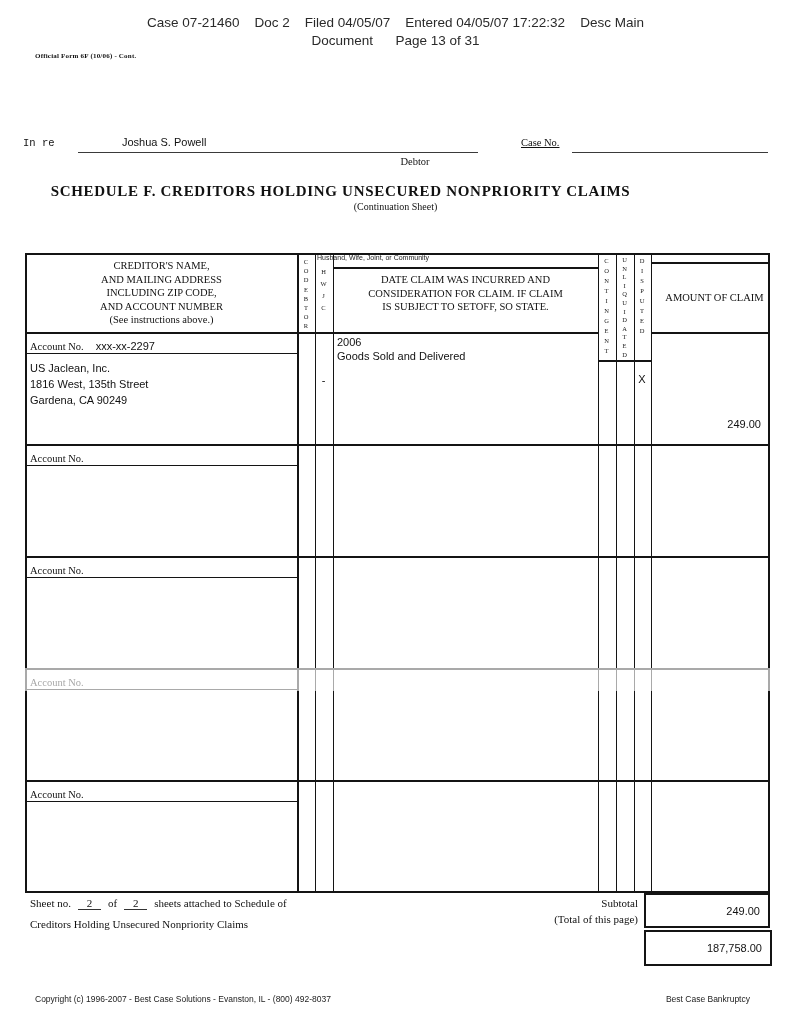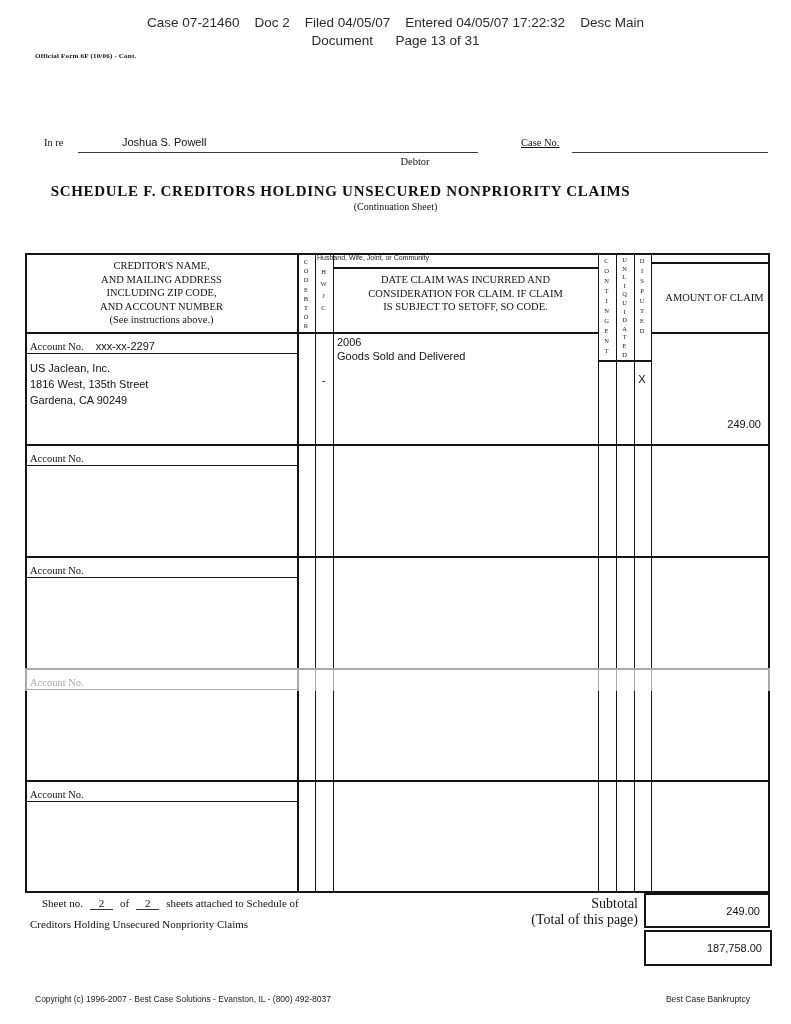--- a/index.html
+++ b/index.html
@@ -14,21 +14,21 @@
   .prespace{white-space:pre;}
   .center{text-align:center;}
   .right{text-align:right;}
 
   
   .case-banner{top:14px;left:0;width:791px;text-align:center;color:#2a2a2a;
     font-size:13.5px;line-height:18px;}
   .form-label{top:52px;left:35px;font-size:7px;font-weight:bold;letter-spacing:.2px;}
 
   
-  .inre-label{top:137px;left:44px;font-size:10.5px;}
+  .inre-label{top:137px;left:23px;font-size:10.5px;font-family:Liberation Mono, monospace;}
   .debtor-name{top:136px;left:90px;font-size:11px;margin-left:32px;}
   .debtor-line{top:152px;left:78px;width:400px;border-bottom:1.6px solid #3a3a3a;height:0;}
   .debtor-word{top:156px;left:370px;width:90px;font-size:10.5px;text-align:center;}
   .caseno-label{top:137px;left:521px;font-size:10.5px;text-decoration:underline;}
   .caseno-line{top:152px;left:572px;width:196px;border-bottom:1.6px solid #3a3a3a;height:0;}
 
   
   .doc-title{top:183px;left:0;width:681px;text-align:center;font-size:15px;
     font-weight:bold;letter-spacing:.7px;}
   .doc-subtitle{top:201px;left:0;width:791px;text-align:center;font-size:10px;}
@@ -53,24 +53,24 @@
   
   .acct-label{font-size:10.5px;}
   .acct-value{font-family:"Liberation Sans","DejaVu Sans",sans-serif;font-size:11px;margin-left:12px;}
   .faded .acct-label{color:#a8a8a8;}
   .address{font-size:11px;line-height:16px;}
   .rowtext{font-size:11px;line-height:13.5px;}
   .mark{font-size:11px;text-align:center;}
   .amt{font-size:11px;text-align:right;}
 
   
-  .sheet-line1{top:897px;left:42px;font-size:11px;}
+  .sheet-line1{top:897px;left:30px;font-size:11px;}
   .sheet-num{border-bottom:1px solid #333;padding:0 9px;margin:0 4px;}
   .sheet-line2{top:918px;left:30px;font-size:11px;}
-  .sum-label{font-size:14px;line-height:15.5px;}
+  .sum-label{font-size:11px;line-height:15.5px;}
   .subtotal-labels{top:896px;left:420px;width:218px;}
   .total-labels{top:932px;left:380px;width:258px;}
   .sum-box{border:2px solid #141414;display:flex;align-items:center;
     justify-content:flex-end;padding-right:8px;font-size:11px;background:#fff;}
   .subtotal-box{top:893px;left:644px;width:114px;height:31px;}
   .total-box{top:930px;left:644px;width:116px;height:32px;}
 
   
   .footer-left{top:994px;left:35px;font-size:8.5px;color:#222;}
   .footer-right{top:994px;left:560px;width:190px;text-align:right;font-size:8.5px;color:#222;}
@@ -150,21 +150,21 @@
 T
 O
 R</div>
   <div class="abs community-label sans">Husband, Wife, Joint, or Community</div>
   <div class="abs vcell v-hwjc pre">H
 W
 J
 C</div>
   <div class="abs date-header pre center">DATE CLAIM WAS INCURRED AND
 CONSIDERATION FOR CLAIM.  IF CLAIM
-IS SUBJECT TO SETOFF, SO CODE.</div>
+IS SUBJECT TO SETOFF, SO STATE.</div>
   <div class="abs vcell v-contingent pre">C
 O
 N
 T
 I
 N
 G
 E
 N
 T</div>

